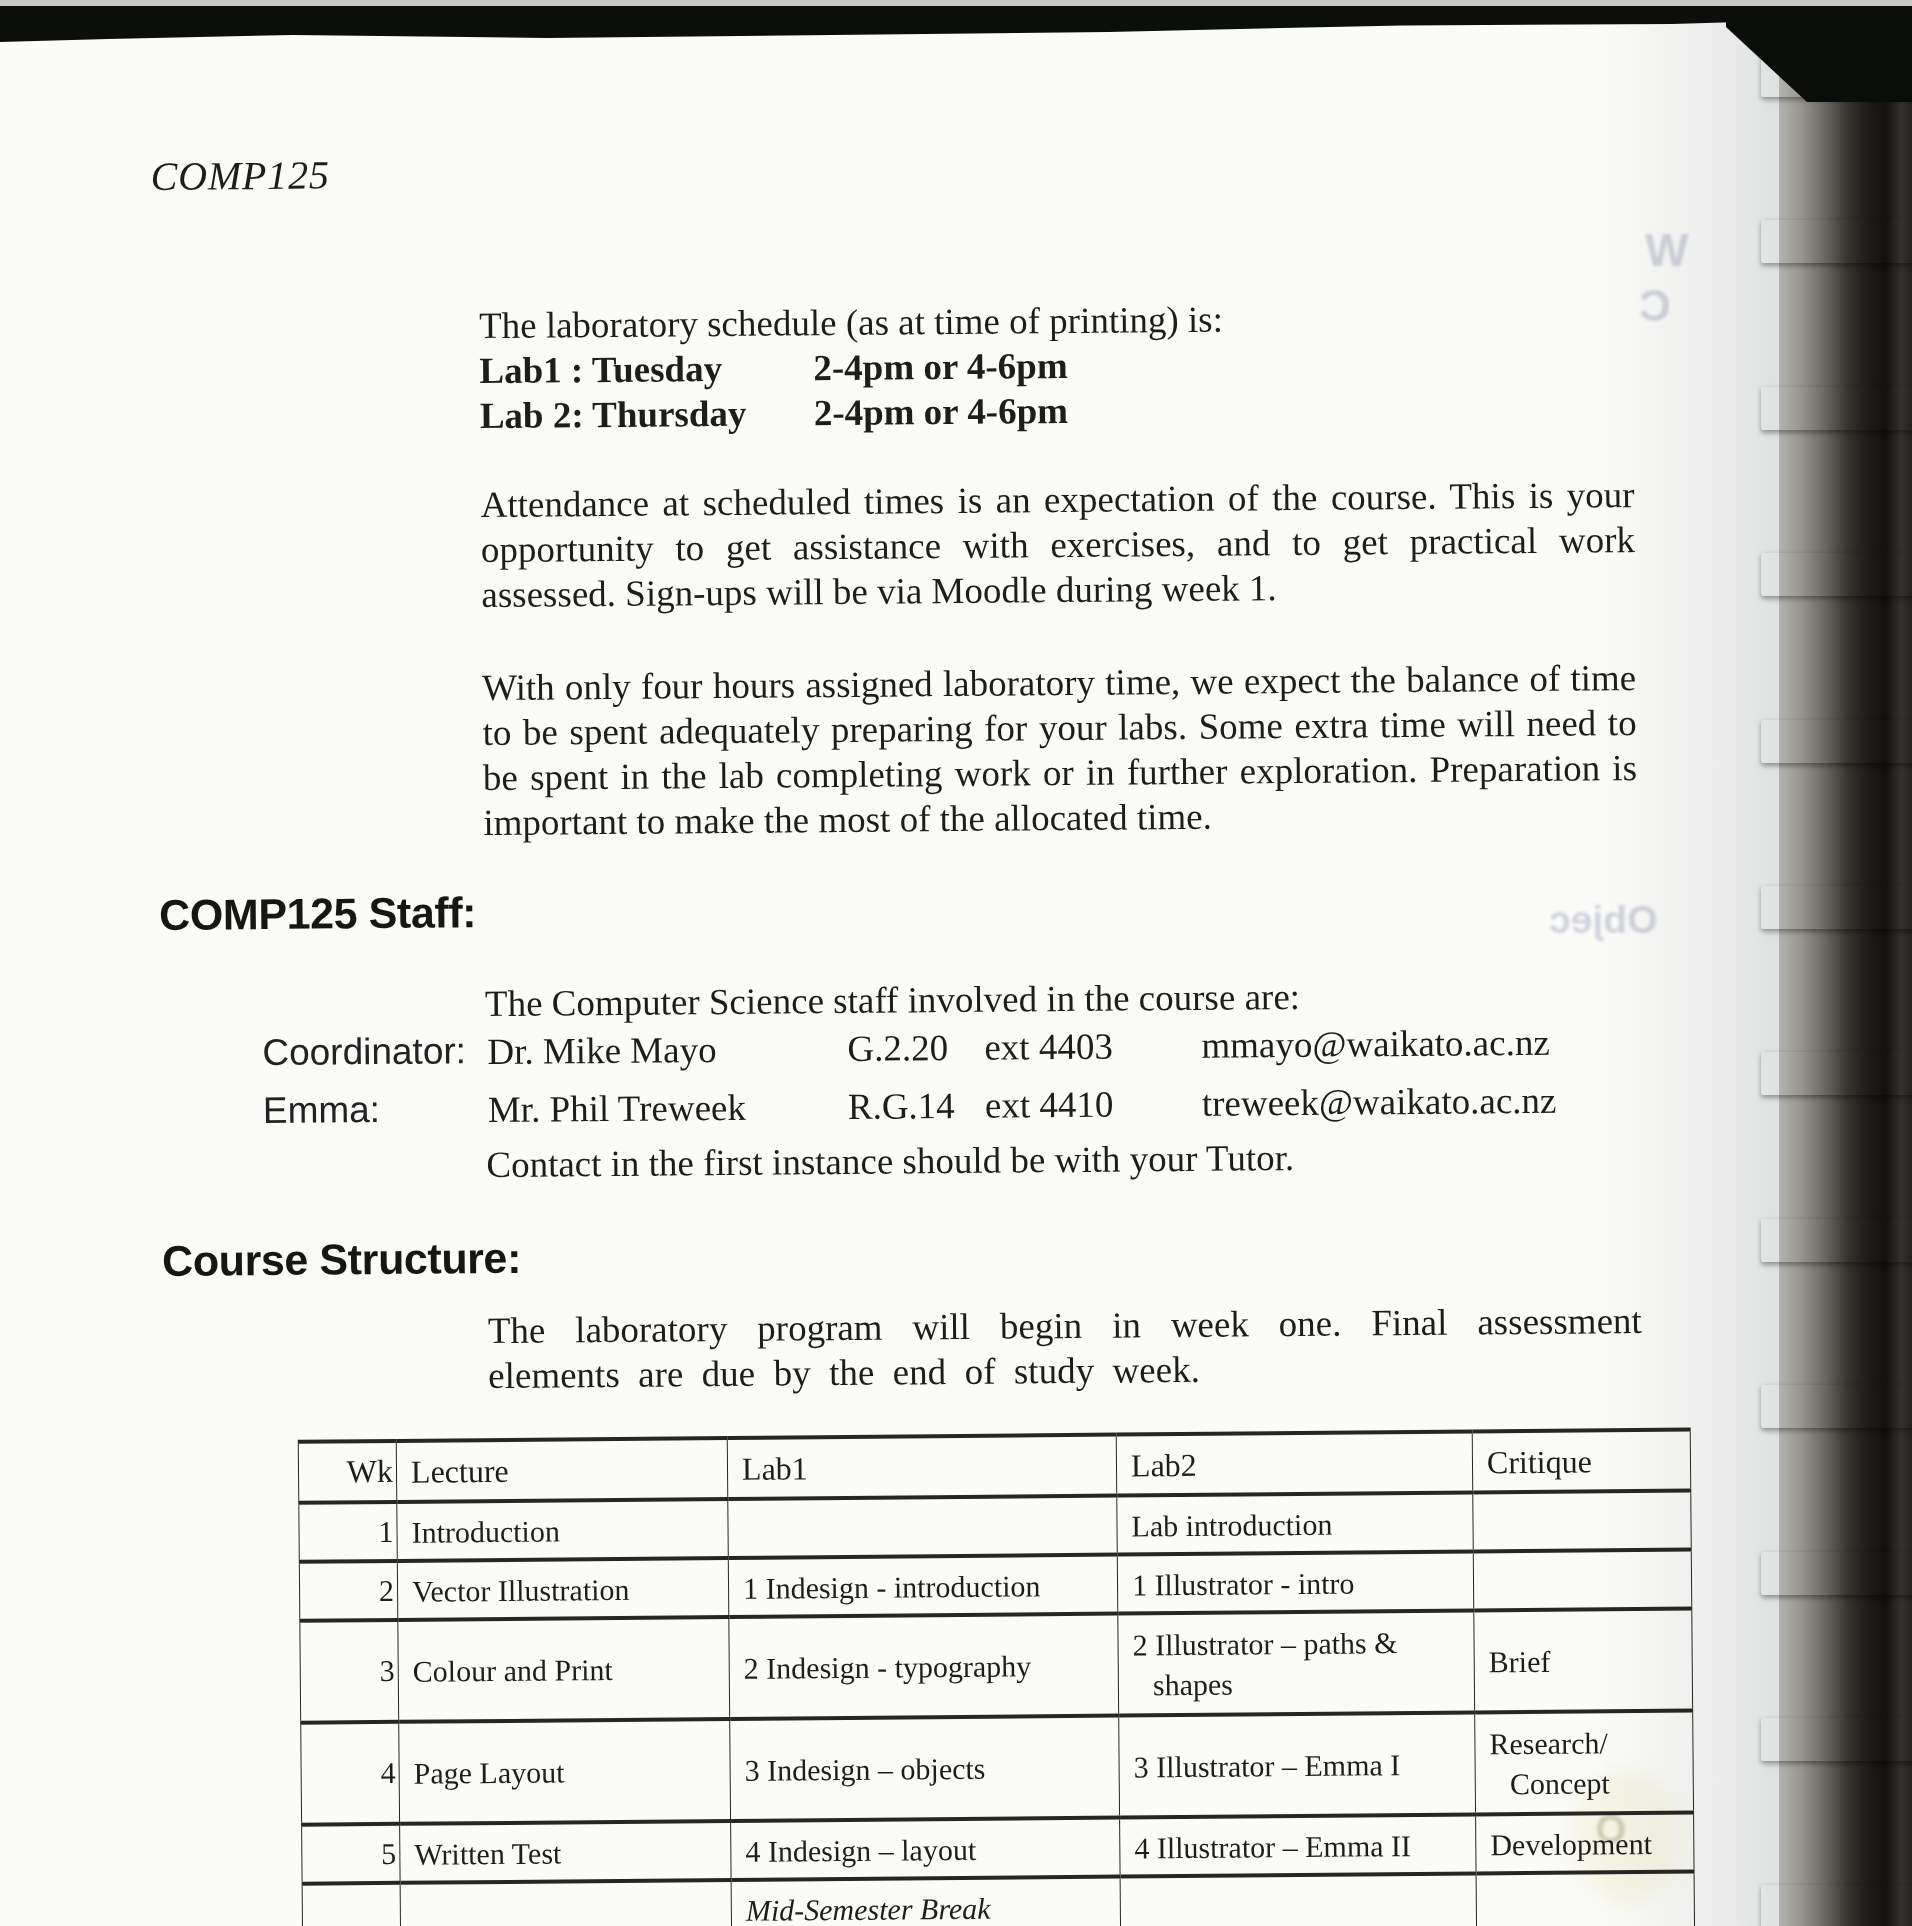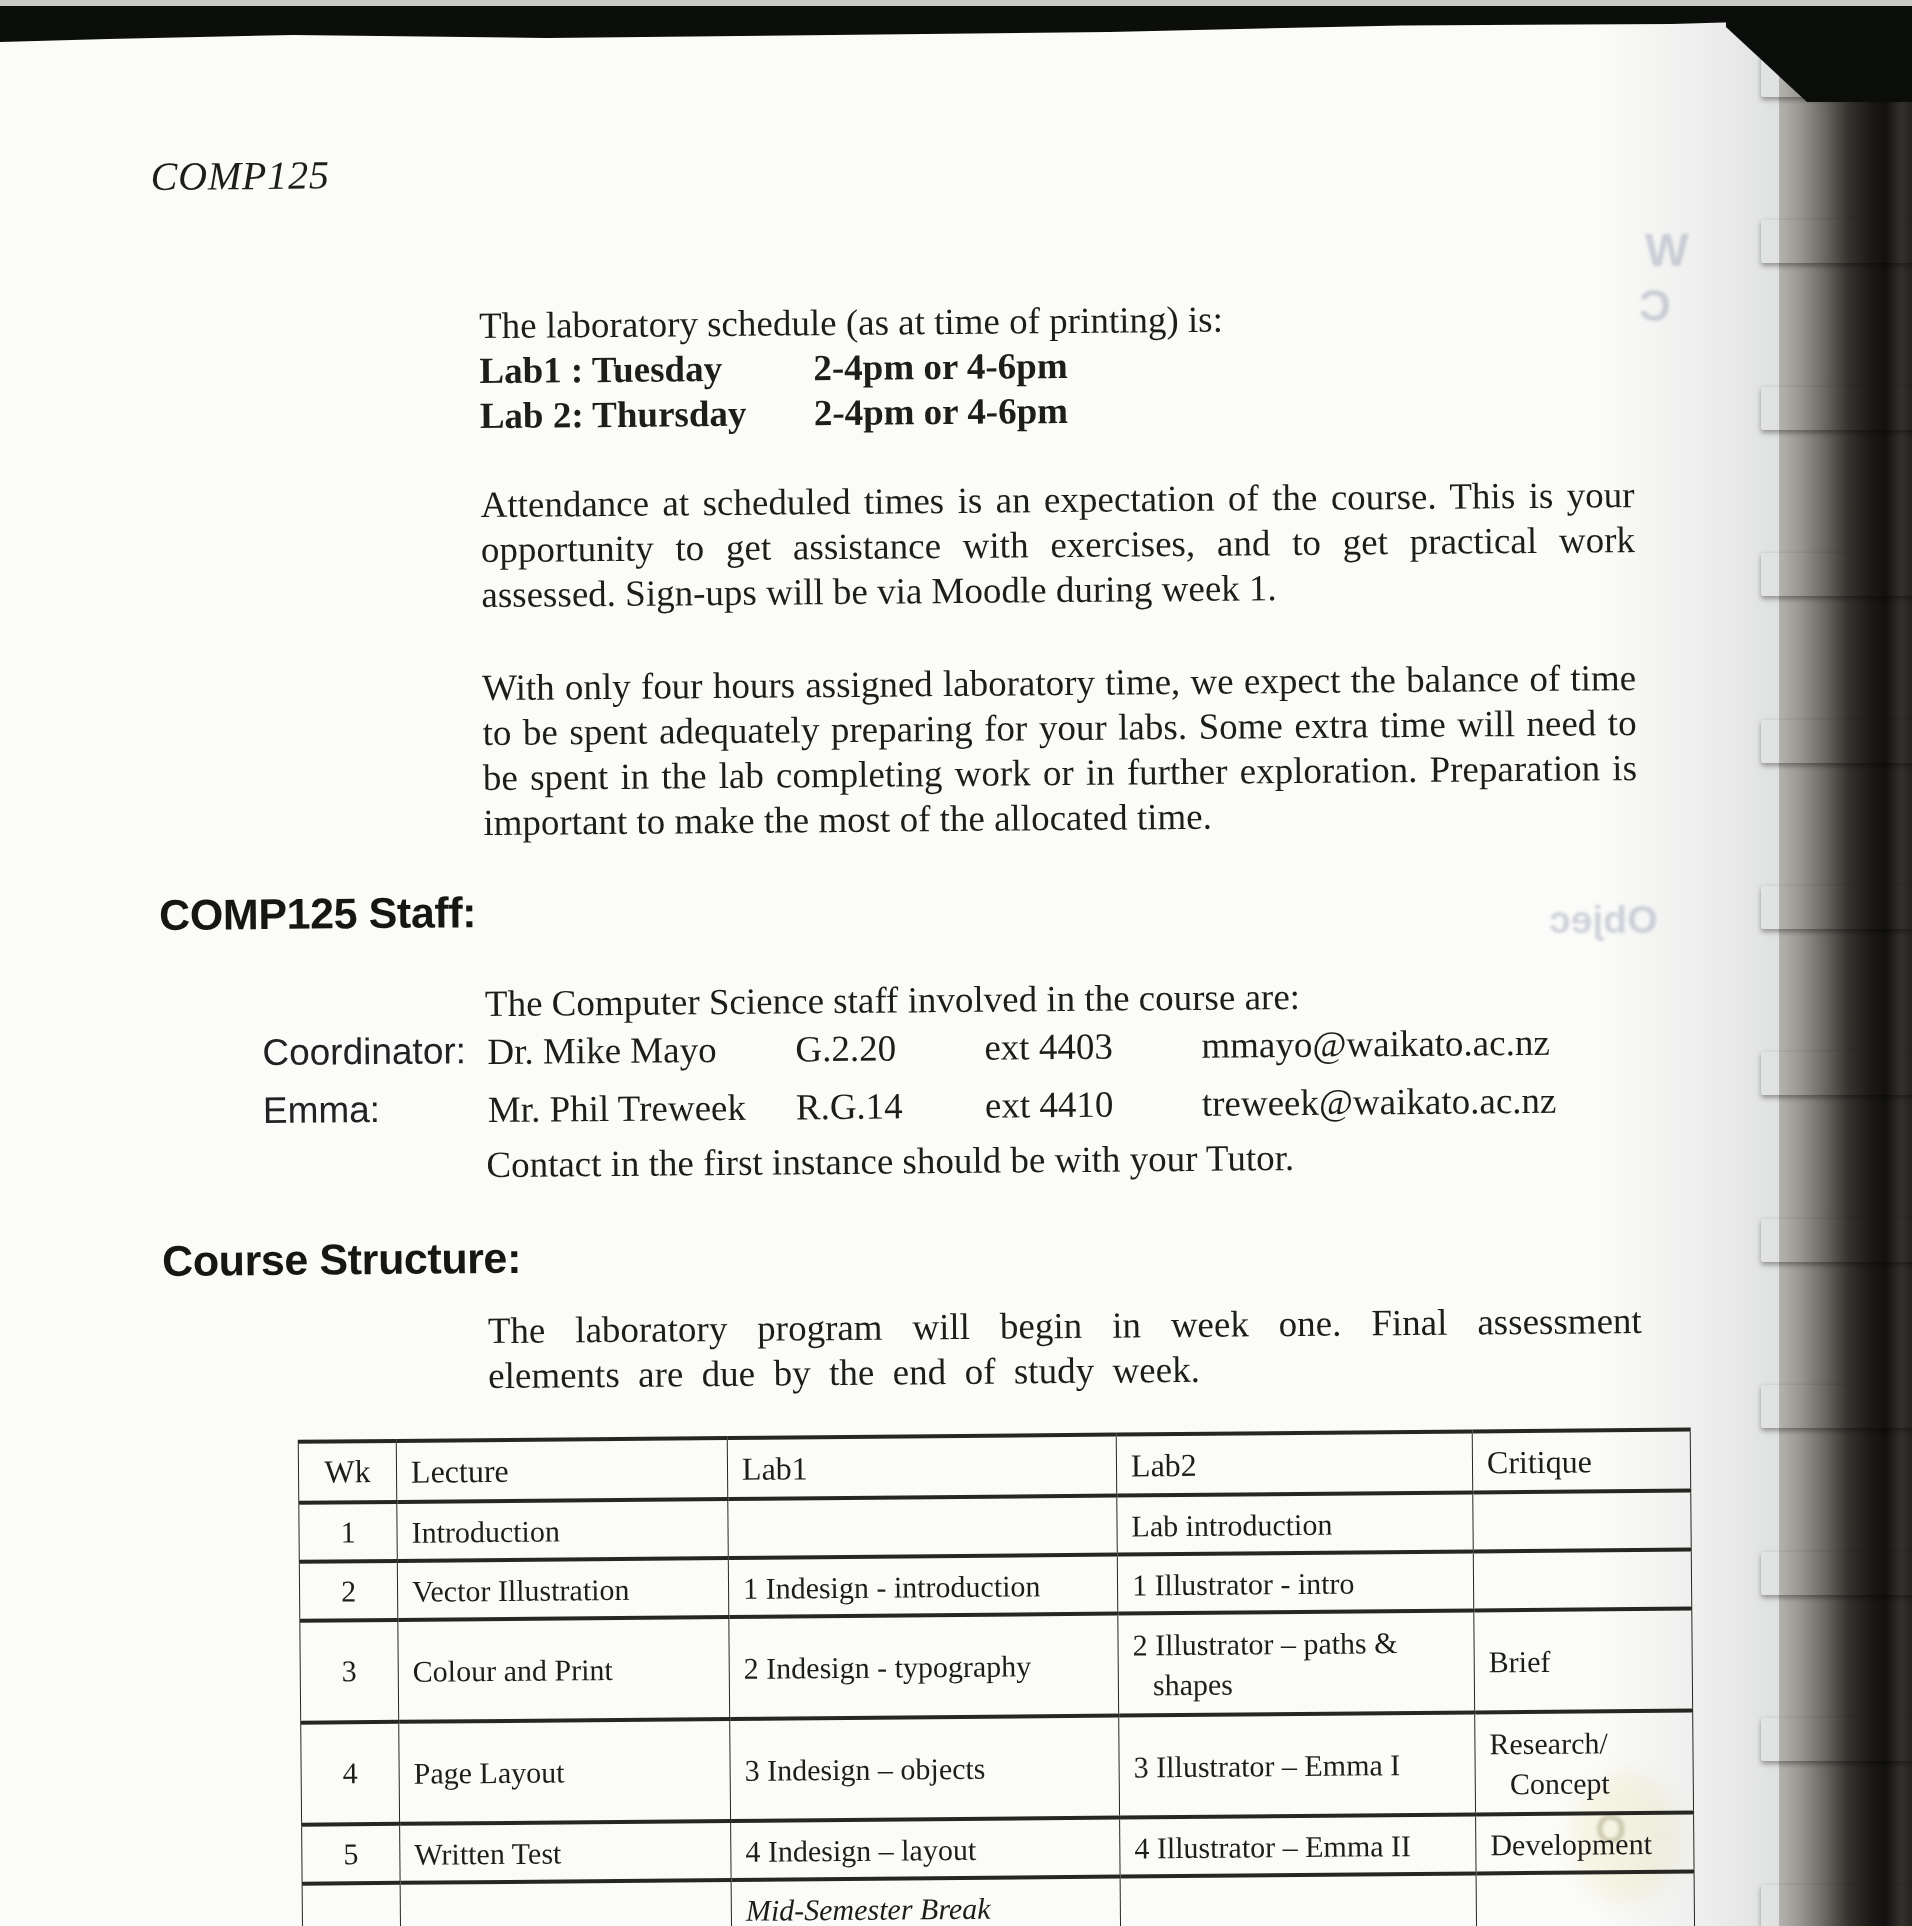--- a/index.html
+++ b/index.html
@@ -45,38 +45,38 @@
   .sched-row .time { position:absolute; left:334px; top:0; white-space:nowrap; }
   .sched-row .slabel { white-space:nowrap; }
   .para { position:absolute; left:488px; width:1154px; font-size:37px; line-height:1.22;
     text-align:justify; }
   .section-heading { position:absolute; left:163px; font-family:"Liberation Sans", sans-serif;
     font-weight:bold; font-size:43px; letter-spacing:-0.4px; color:#161614; }
   .staff-intro { position:absolute; left:488px; top:978px; font-size:37px; }
   .staff-row { position:absolute; left:0; width:1772px; height:50px; font-size:37px; }
   .staff-row .role { position:absolute; left:265px; font-family:"Liberation Sans", sans-serif; color:#222; }
   .staff-row .name { position:absolute; left:490px; }
-  .staff-row .room { position:absolute; left:798px;font-family:Liberation Serif, serif; }
+  .staff-row .room { position:absolute; left:850px;font-family:Liberation Serif, serif; }
   .staff-row .ext  { position:absolute; left:987px; }
   .staff-row .email{ position:absolute; left:1204px; }
   .staff-note { position:absolute; left:488px; top:1139px; font-size:37px; }
   .para-program { word-spacing:9.2px; }
   
   table.sched { position:absolute; left:297px; top:1434px; border-collapse:collapse;
     table-layout:fixed; width:1393px; font-size:30px; }
   table.sched col.c0{width:98px} table.sched col.c1{width:331px}
   table.sched col.c2{width:389px} table.sched col.c3{width:356px} table.sched col.c4{width:218px}
   table.sched th, table.sched td {
     border:1.9px solid #262622; border-top-width:4.2px; border-bottom-width:4.2px;
     vertical-align:middle; font-weight:400; text-align:left;
     padding:7px 10px 5.4px 34px; text-indent:-20px; line-height:1.32;
     white-space:pre-line; overflow:hidden; }
   table.sched th { font-size:32px; }
   table.sched td:first-child, table.sched th:first-child {
-    text-align:center; padding:7px 3.1px; text-indent:0; }
+    text-align:right; padding:7px 3.1px; text-indent:0; }
   tr.rs { height:59px; } tr.rd { height:102px; } tr.rh { height:61px; }
   td.break-cell { font-style:italic; }
 </style>
 </head>
 <body>
 
 <div class="canvas">
 
   <div class="ghost" style="left:1549px; top:898px; font-size:39px;">Objec</div>
   <div class="ghost" style="left:1645px; top:223px; font-size:46px;">W</div>

